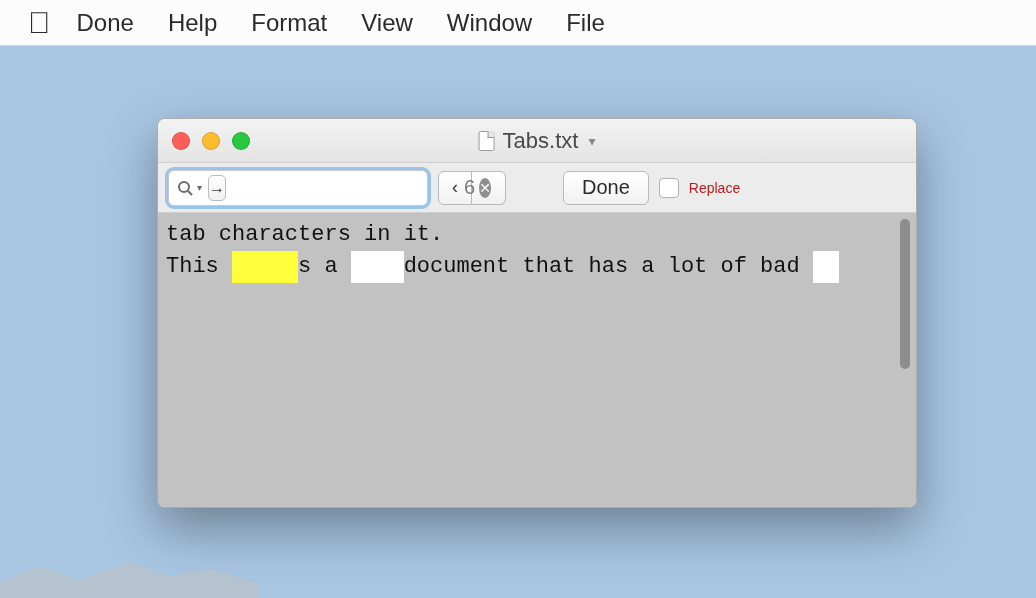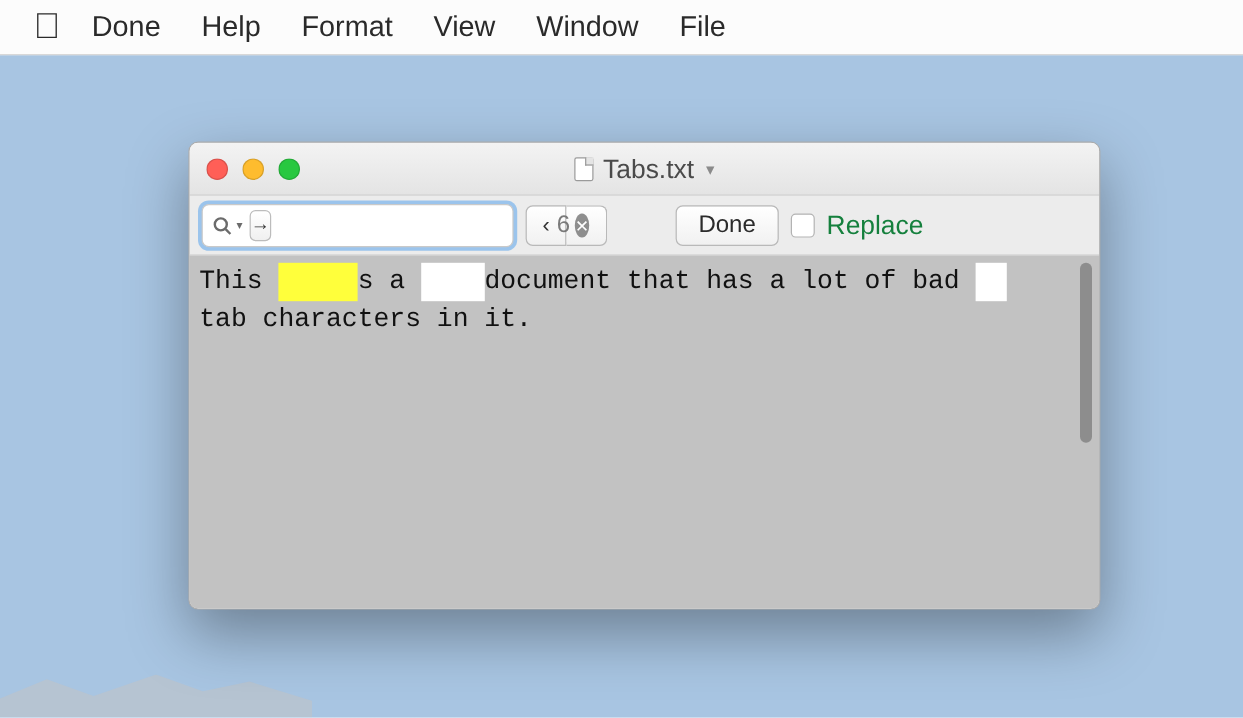--- a/index.html
+++ b/index.html
@@ -86,21 +86,21 @@
   .seg:first-child{border-radius:6px 0 0 6px}
   .seg:last-child{border-radius:0 6px 6px 0;border-left:none}
   .btn{
     height:34px;padding:0 18px;border:1px solid #b9b9b9;border-radius:6px;
     background:linear-gradient(#fff,#f1f1f1);font-size:20px;color:#2b2b2b;cursor:pointer;
     display:flex;align-items:center;margin-left:47px;
   }
   .chk{
     width:20px;height:20px;border:1px solid #b3b3b3;border-radius:4px;background:#fff;cursor:pointer;
   }
-  .lbl{font-size:22px;color:#15803d}
+  .lbl{font-size:14px;color:#b91c1c}
 
   
   .textarea{
     flex:1; background:#c2c2c2; position:relative; padding:6px 22px 6px 8px;
     font-family:"Menlo","Courier New",monospace; font-size:22px; color:#111;
     line-height:32px;
   }
   .scrollbar{position:absolute;top:6px;right:6px;width:10px;height:150px;background:#8d8d8d;border-radius:5px}
   .hl{background:#fff;display:inline-block}
   .hl.cur{background:#ffff3b}
@@ -153,17 +153,17 @@
       <div class="seg">‹</div>
       <div class="seg">›</div>
     </div>
     <div class="btn">Done</div>
     <div class="chk"></div>
     <span class="lbl">Replace</span>
   </div>
 
   <div class="textarea">
     <div class="scrollbar"></div>
+    <div class="row"><span>tab characters in it.</span></div>
     <div class="row"><span>This </span><span class="hl cur">     </span><span>s a </span><span class="hl">    </span><span>document that has a lot of bad </span><span class="hl">  </span></div>
-    <div class="row"><span>tab characters in it.</span></div>
     <div class="row">&nbsp;</div>
   </div>
 </div>
 
 </body></html>

